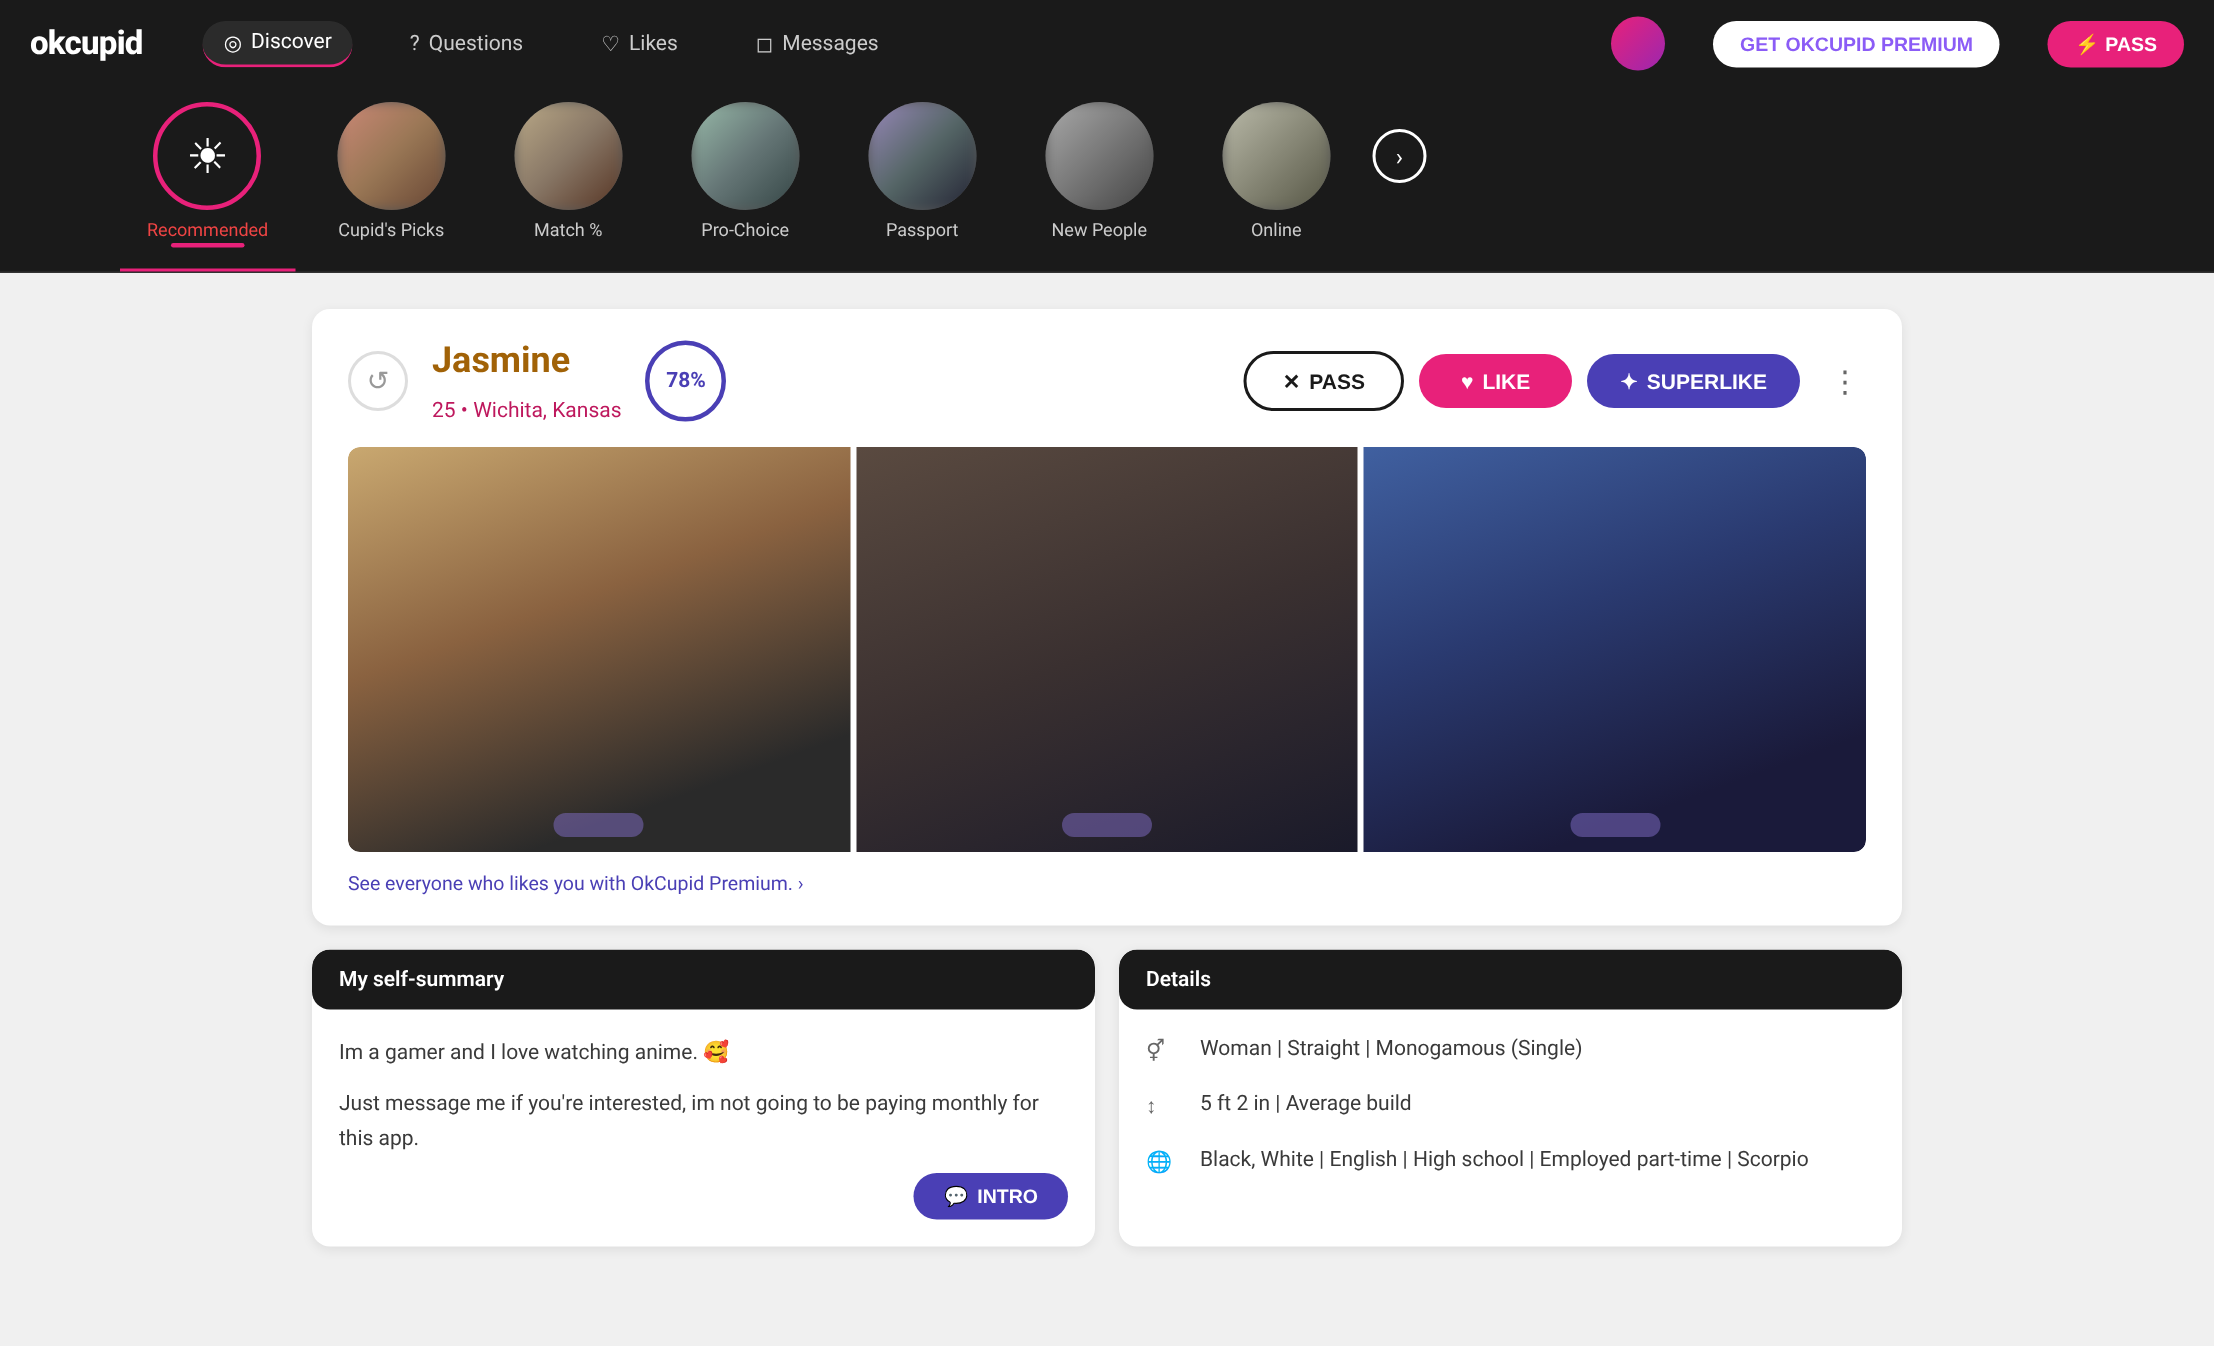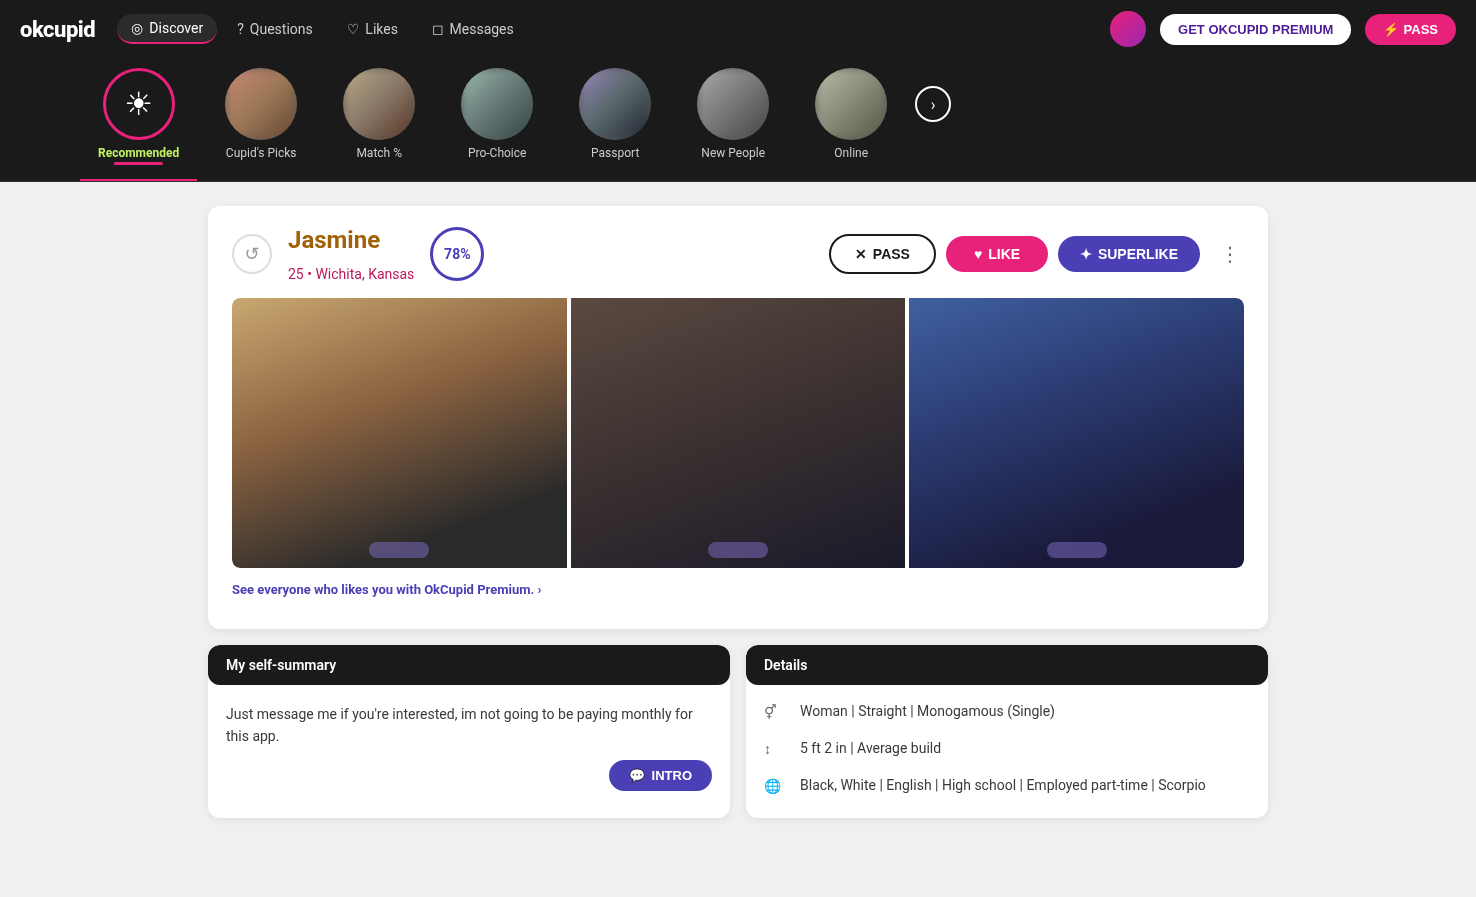--- a/index.html
+++ b/index.html
@@ -5,21 +5,21 @@
     * { box-sizing: border-box; margin: 0; padding: 0; }
     body { font-family: -apple-system, BlinkMacSystemFont, 'Segoe UI', Roboto, sans-serif; background: #f0f0f0; }
 
     
     .topnav {
       background: #1a1a1a;
       display: flex;
       align-items: center;
       padding: 0 20px;
       height: 58px;
-      gap: 6px;
+      gap: 24px;
     }
     .logo {
       font-size: 22px;
       font-weight: 800;
       color: #fff;
       margin-right: 16px;
       letter-spacing: -0.5px;
     }
     .nav-item {
       display: flex;
@@ -39,21 +39,21 @@
     }
     .nav-spacer { flex: 1; }
     .nav-avatar {
       width: 36px; height: 36px;
       border-radius: 50%;
       background: linear-gradient(135deg, #e8217a, #9b27af);
       margin-right: 8px;
     }
     .btn-premium {
       background: #fff;
-      color: #4c1d95;
+      color: #8b5cf6;
       font-weight: 700;
       font-size: 13px;
       border: none;
       border-radius: 20px;
       padding: 8px 18px;
       cursor: pointer;
       margin-right: 8px;
     }
     .btn-boost {
       background: #e8217a;
@@ -106,22 +106,22 @@
       background: linear-gradient(135deg, #888 0%, #555 50%, #777 100%);
       filter: blur(4px);
     }
     .cat-label {
       color: #ccc;
       font-size: 12px;
       text-align: center;
       white-space: nowrap;
     }
     .cat-item.active .cat-label {
-      color: #bef264;
-      font-weight: 700;
+      color: #ef4444;
+      font-weight: 400;
       text-align: center;
     }
     .cat-item.active {
       border-bottom: 2px solid #e8217a;
     }
     .cat-next-btn {
       display: flex;
       align-items: center;
       justify-content: center;
       width: 36px; height: 36px;
@@ -272,22 +272,21 @@
       font-size: 10px;
       padding: 3px 14px;
       border-radius: 10px;
       white-space: nowrap;
     }
 
     .premium-cta {
       color: #4a3fb5;
       font-size: 13px;
       cursor: pointer;
-      margin-bottom: 12px;
-      font-weight: bold;
+      margin-bottom: 0;
     }
 
     
     .sections-row {
       display: grid;
       grid-template-columns: 1fr 1fr;
       gap: 16px;
       margin-bottom: 16px;
     }
     .section-card {
@@ -492,20 +491,21 @@
     </div>
 
     <div class="premium-cta">See everyone who likes you with OkCupid Premium. ›</div>
   </div>
 
   <div class="sections-row">
 
     <div class="section-card">
       <div class="section-header">My self-summary</div>
       <div class="section-body clearfix">
+        <p>Im a gamer and I love watching anime. 🥰</p>
         <p>Just message me if you're interested, im not going to be paying monthly for this app.</p>
         <button class="btn-intro">
           <span>💬</span>
           <span>INTRO</span>
         </button>
       </div>
     </div>
 
     <div class="section-card">
       <div class="section-header">Details</div>

